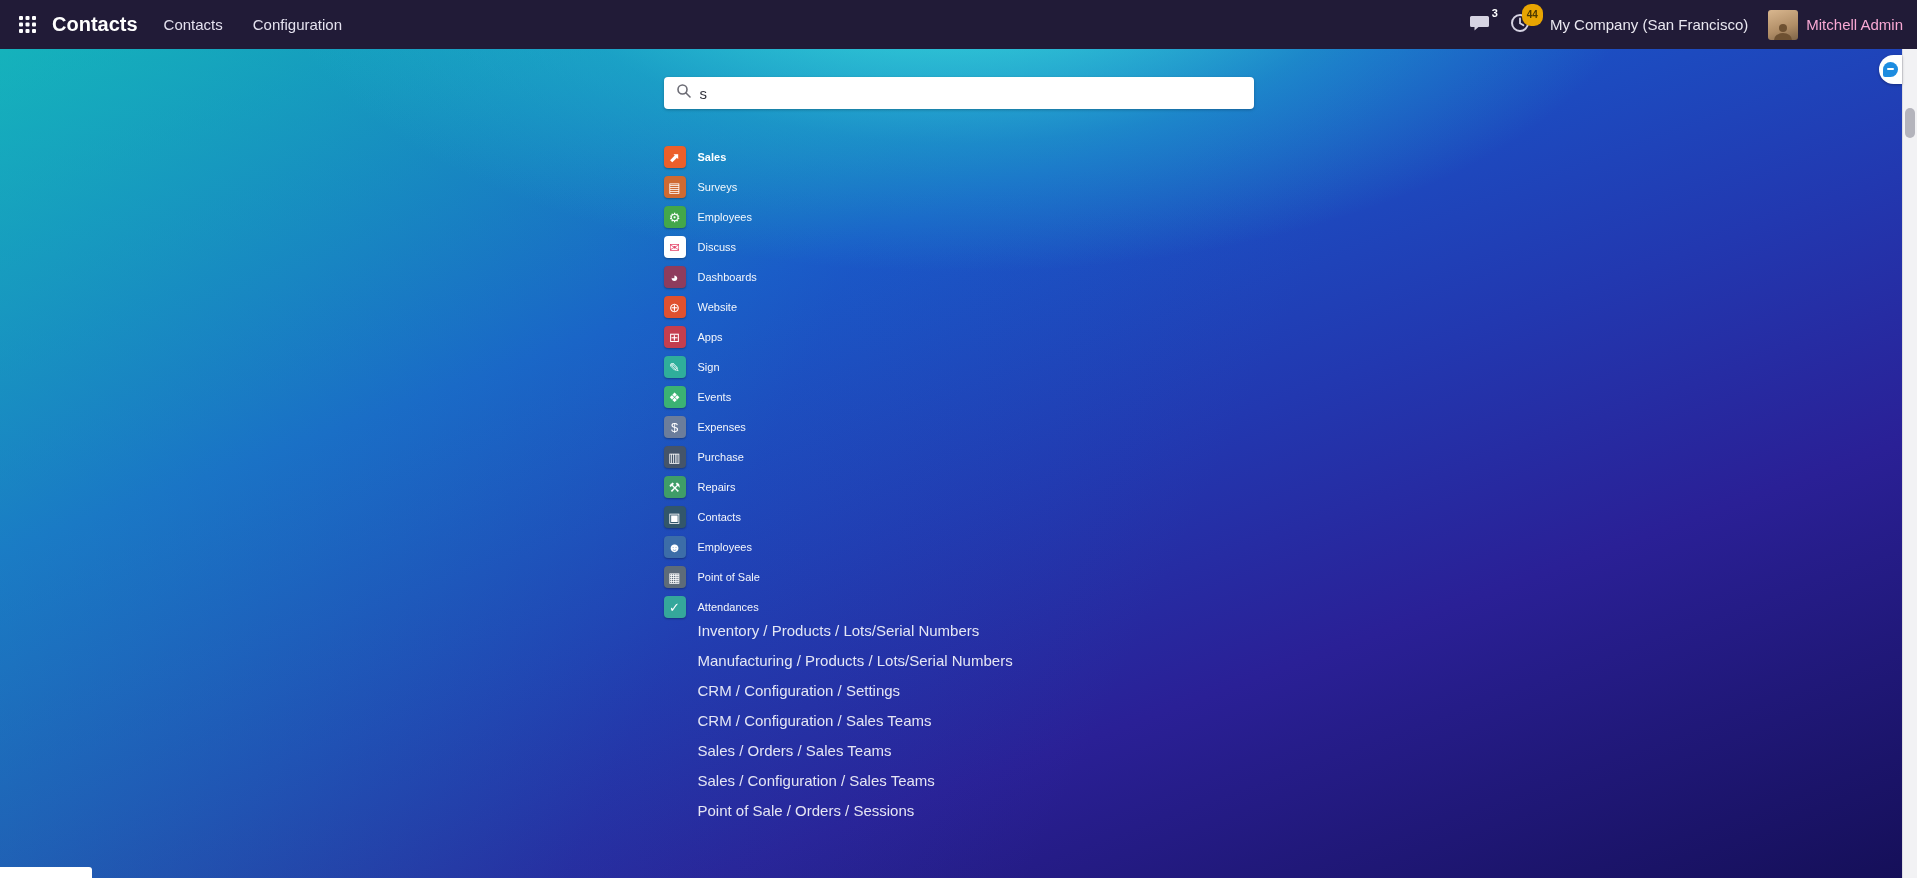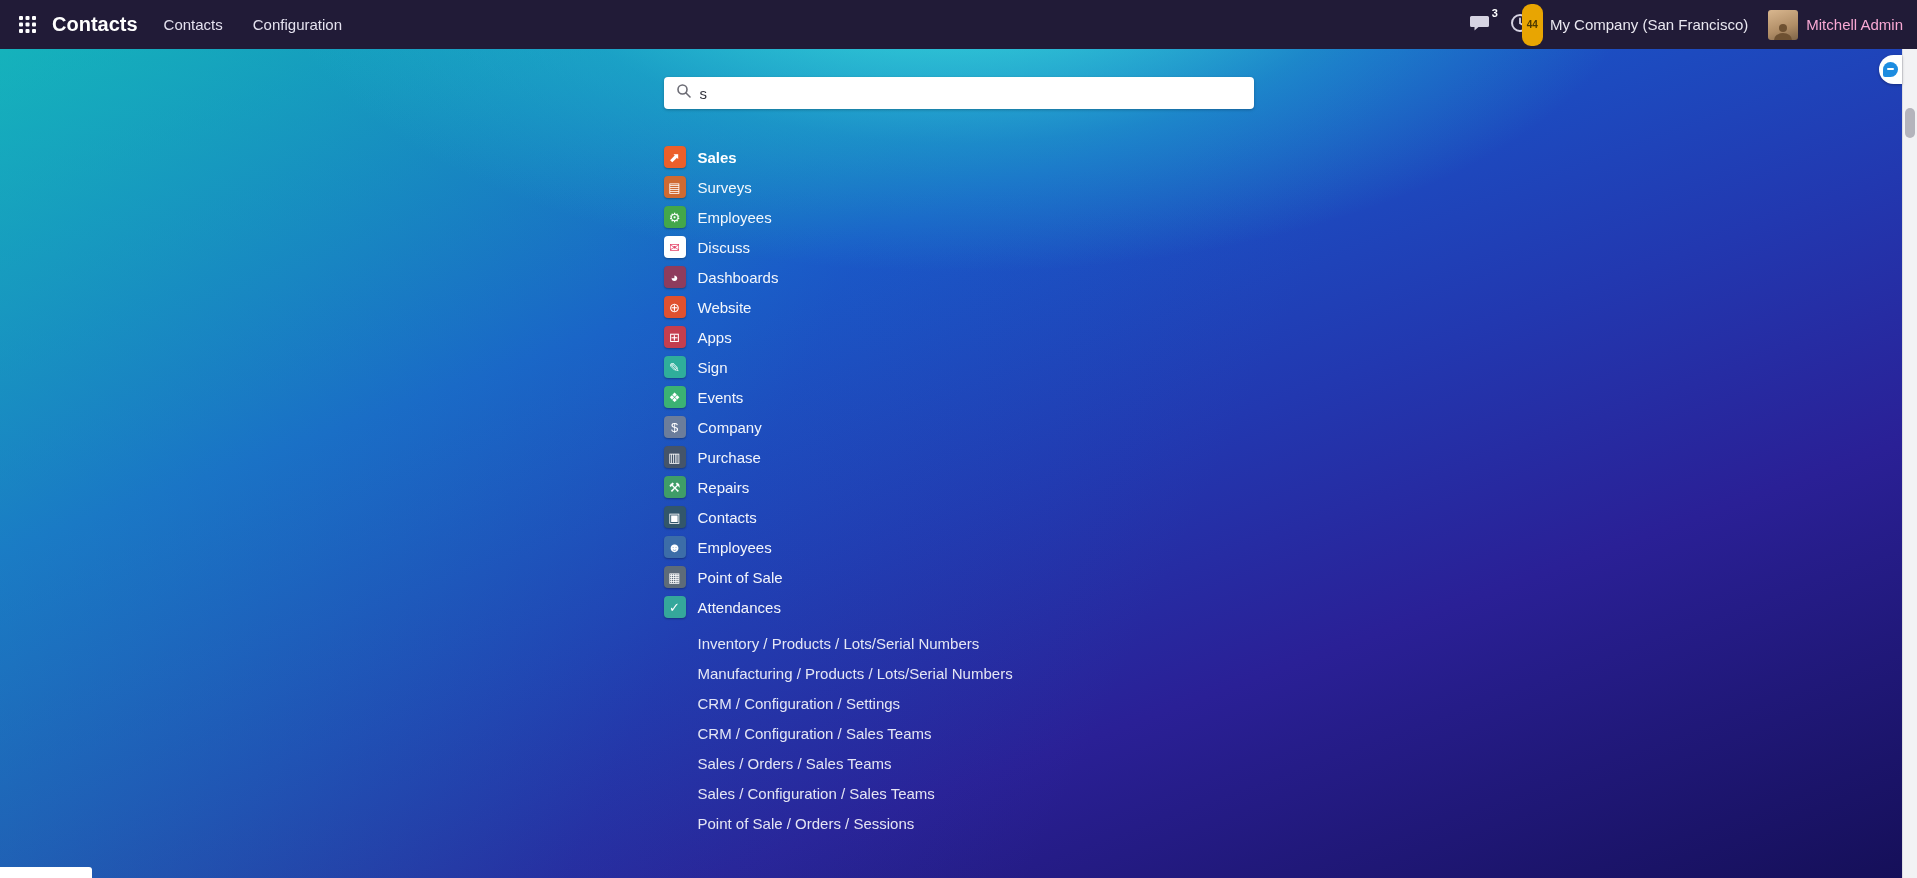--- a/index.html
+++ b/index.html
@@ -27,21 +27,21 @@
   .topbar-right { margin-left: auto; display: flex; align-items: center; gap: 20px; }
   .icon-wrap { position: relative; display: flex; align-items: center; cursor: pointer; }
   .badge-plain {
     position: absolute; top: -7px; right: -8px;
     font-size: 11px; color: #ffffff; font-weight: bold;
   }
   .badge-pill {
     position: absolute; top: -9px; right: -13px;
     background: #e8a502; color: #4a3800;
     font-size: 10px; font-weight: bold;
-    border-radius: 9px; padding: 16px 5px; line-height: 1;
+    border-radius: 9px; padding: 6px 5px; line-height: 1;
   }
   .company-name { font-size: 15px; color: #e9e7f0; cursor: pointer; white-space: nowrap; }
   .user-area { display: flex; align-items: center; gap: 8px; cursor: pointer; }
   .avatar {
     width: 30px; height: 30px; border-radius: 3px; overflow: hidden;
     background: linear-gradient(160deg, #d9b78f 0%, #b08d66 60%, #7e6448 100%);
     display: flex; align-items: flex-end; justify-content: center;
   }
   .user-name { font-size: 15px; color: #f9a8d4; white-space: nowrap; }
 
@@ -70,24 +70,24 @@
   .results { margin-top: 33px; }
   .app-row {
     display: flex; align-items: center; height: 30px; gap: 12px; cursor: pointer;
   }
   .app-icon {
     width: 22px; height: 22px; border-radius: 4px; flex: 0 0 auto;
     display: flex; align-items: center; justify-content: center;
     box-shadow: 0 1px 2px rgba(0,0,0,0.3);
   }
   .app-icon .glyph { font-size: 13px; line-height: 1; }
-  .app-label { font-size: 15px; color: rgba(255,255,255,0.95); }
+  .app-label { font-size: 11px; color: rgba(255,255,255,0.95); }
   .app-label.bold { font-weight: bold; color: #ffffff; }
 
-  .path-row { display: flex; align-items: flex-end; height: 30px; padding-left: 34px; cursor: pointer; }
+  .path-row { display: flex; align-items: flex-start; height: 30px; padding-left: 34px; cursor: pointer; }
   .path-label { font-size: 15px; color: rgba(255,255,255,0.88); }
 
   
   .scrollbar-track {
     position: fixed; top: 49px; right: 0; bottom: 0; width: 15px;
     background: #f2f2f4; border-left: 1px solid #dddde2; z-index: 60;
   }
   .scrollbar-thumb {
     position: absolute; top: 59px; left: 2px; width: 10px; height: 30px;
     background: #b4b4bc; border-radius: 6px; cursor: pointer;
@@ -192,21 +192,21 @@
     <span class="app-icon" style="background: rgb(59, 178, 115);">
       <span class="glyph" style="color: rgb(255, 255, 255);">❖</span>
     </span>
     <span class="app-label">Events</span>
   </div>
 
   <div class="app-row">
     <span class="app-icon" style="background: rgb(107, 125, 155);">
       <span class="glyph" style="color: rgb(255, 255, 255);">$</span>
     </span>
-    <span class="app-label">Company</span>
+    <span class="app-label">Expenses</span>
   </div>
 
   <div class="app-row">
     <span class="app-icon" style="background: rgb(68, 84, 106);">
       <span class="glyph" style="color: rgb(255, 255, 255);">▥</span>
     </span>
     <span class="app-label">Purchase</span>
   </div>
 
   <div class="app-row">

